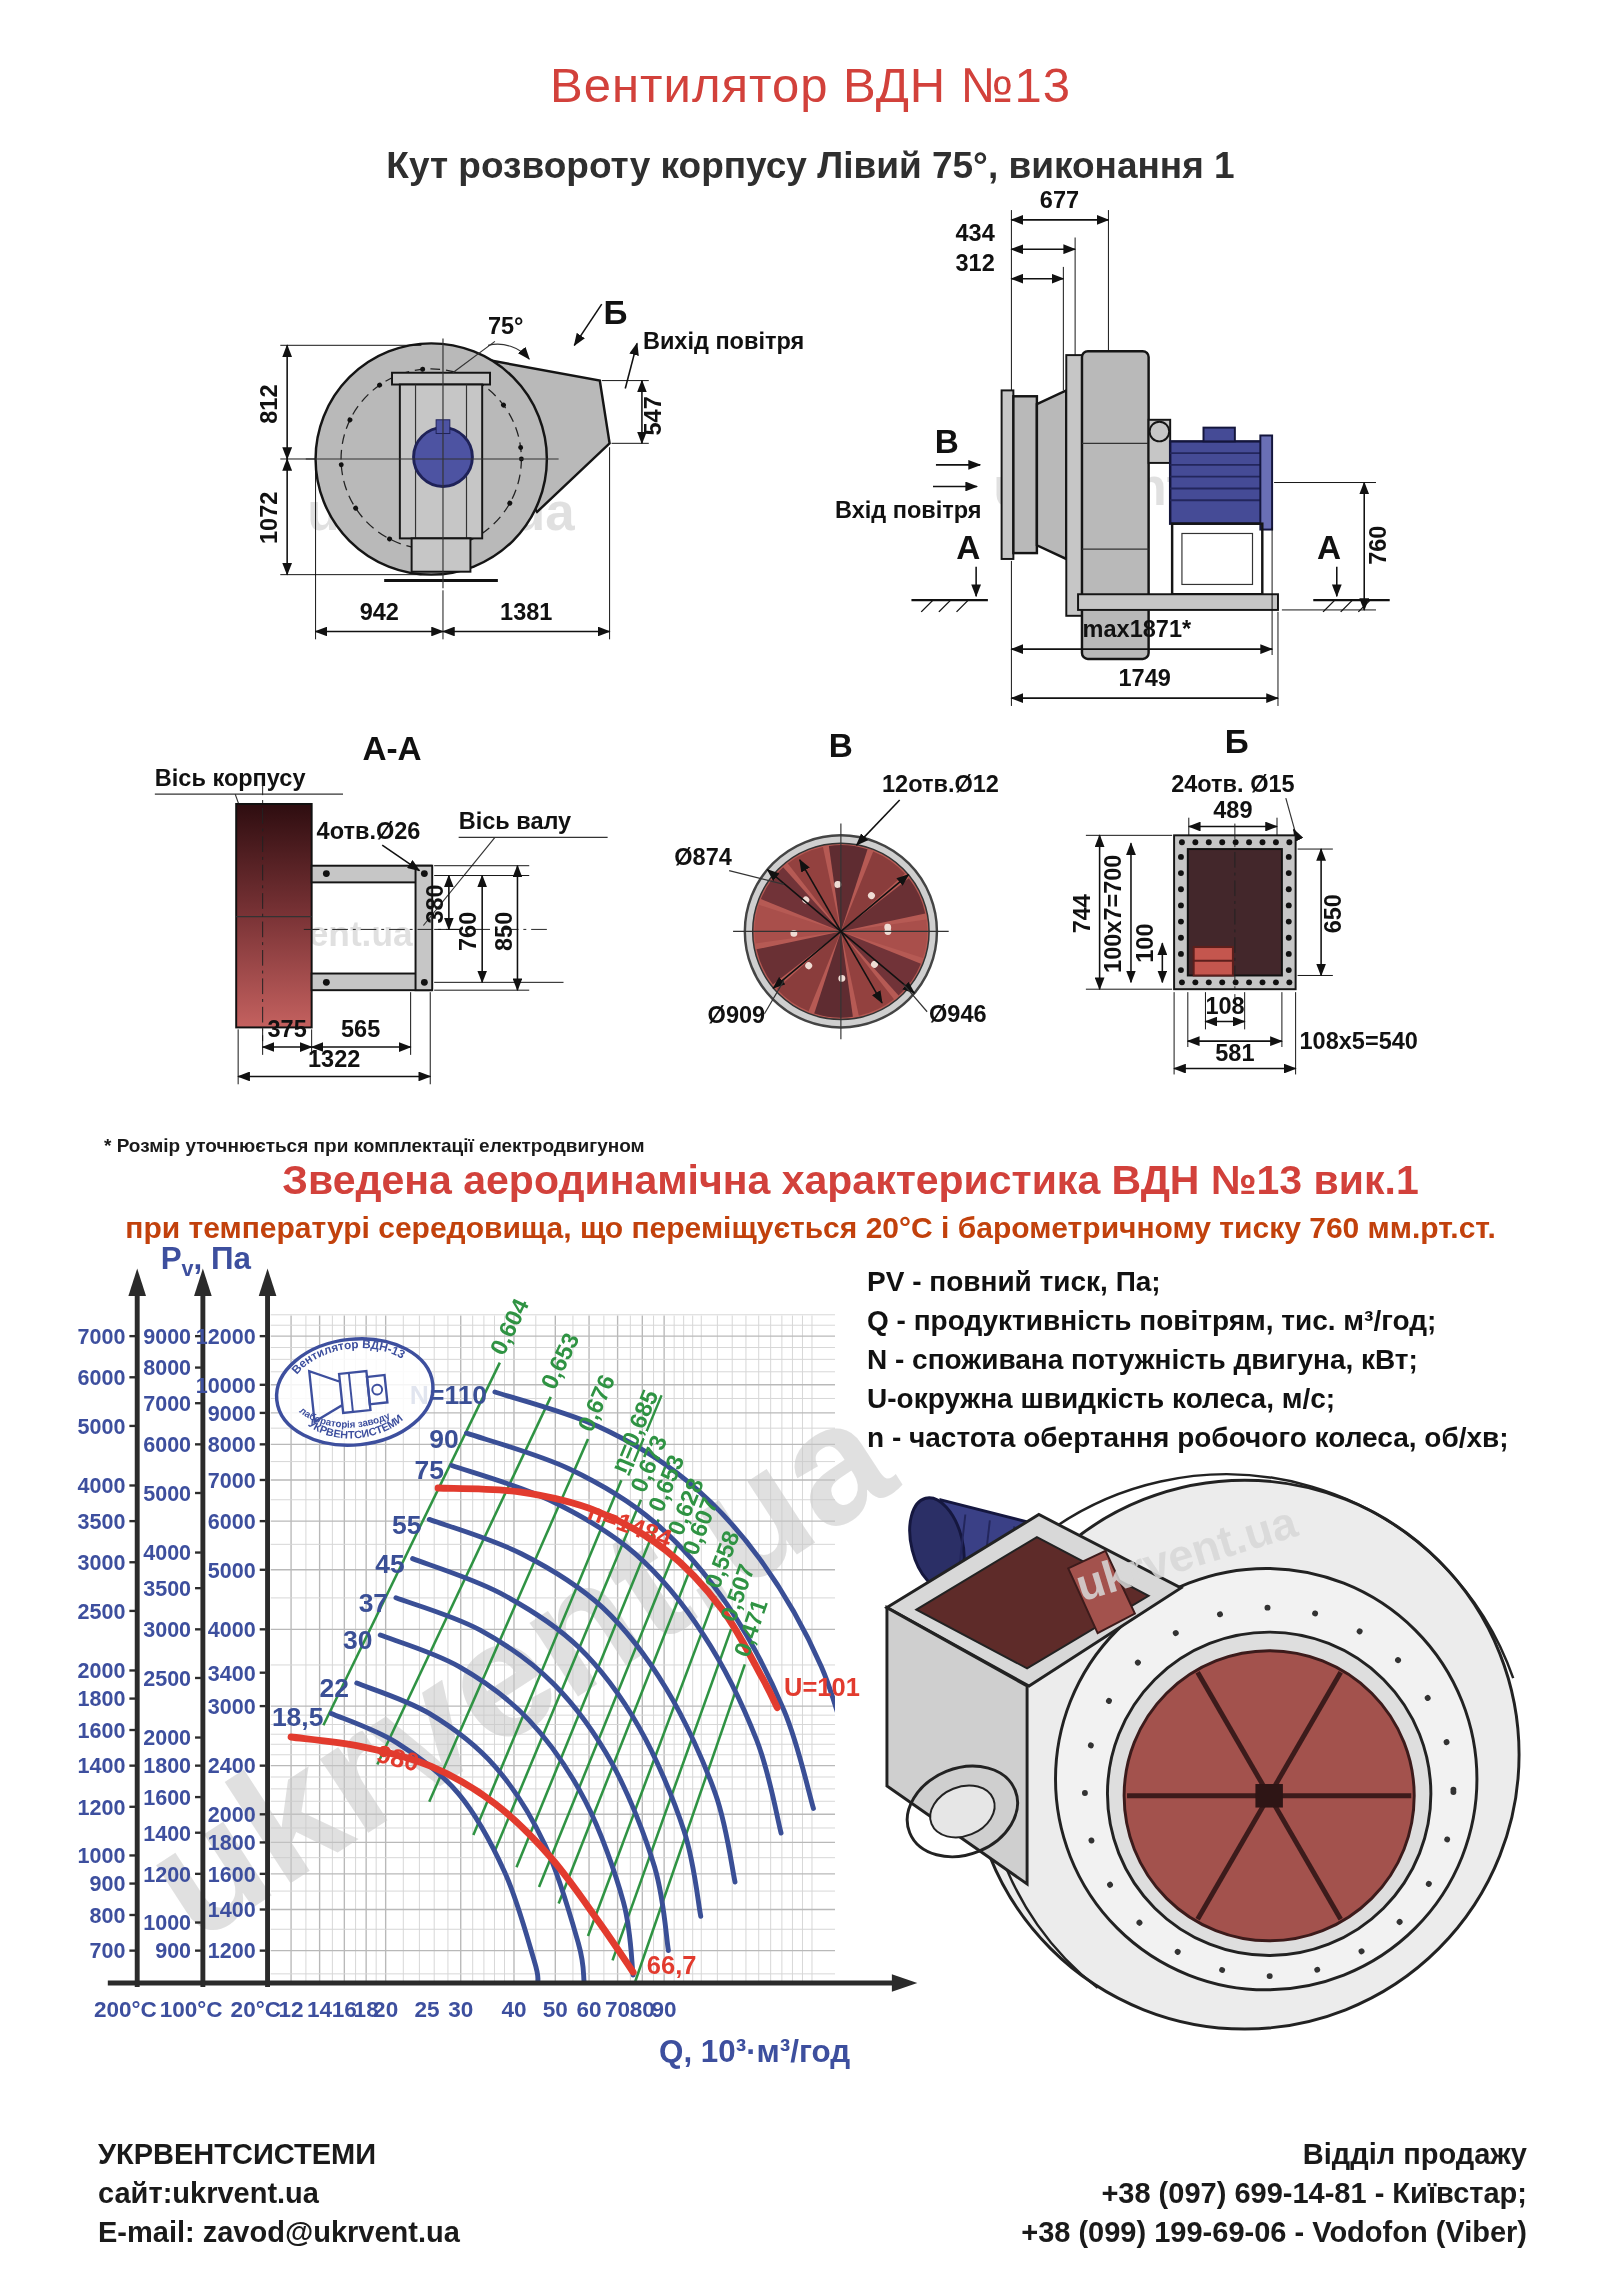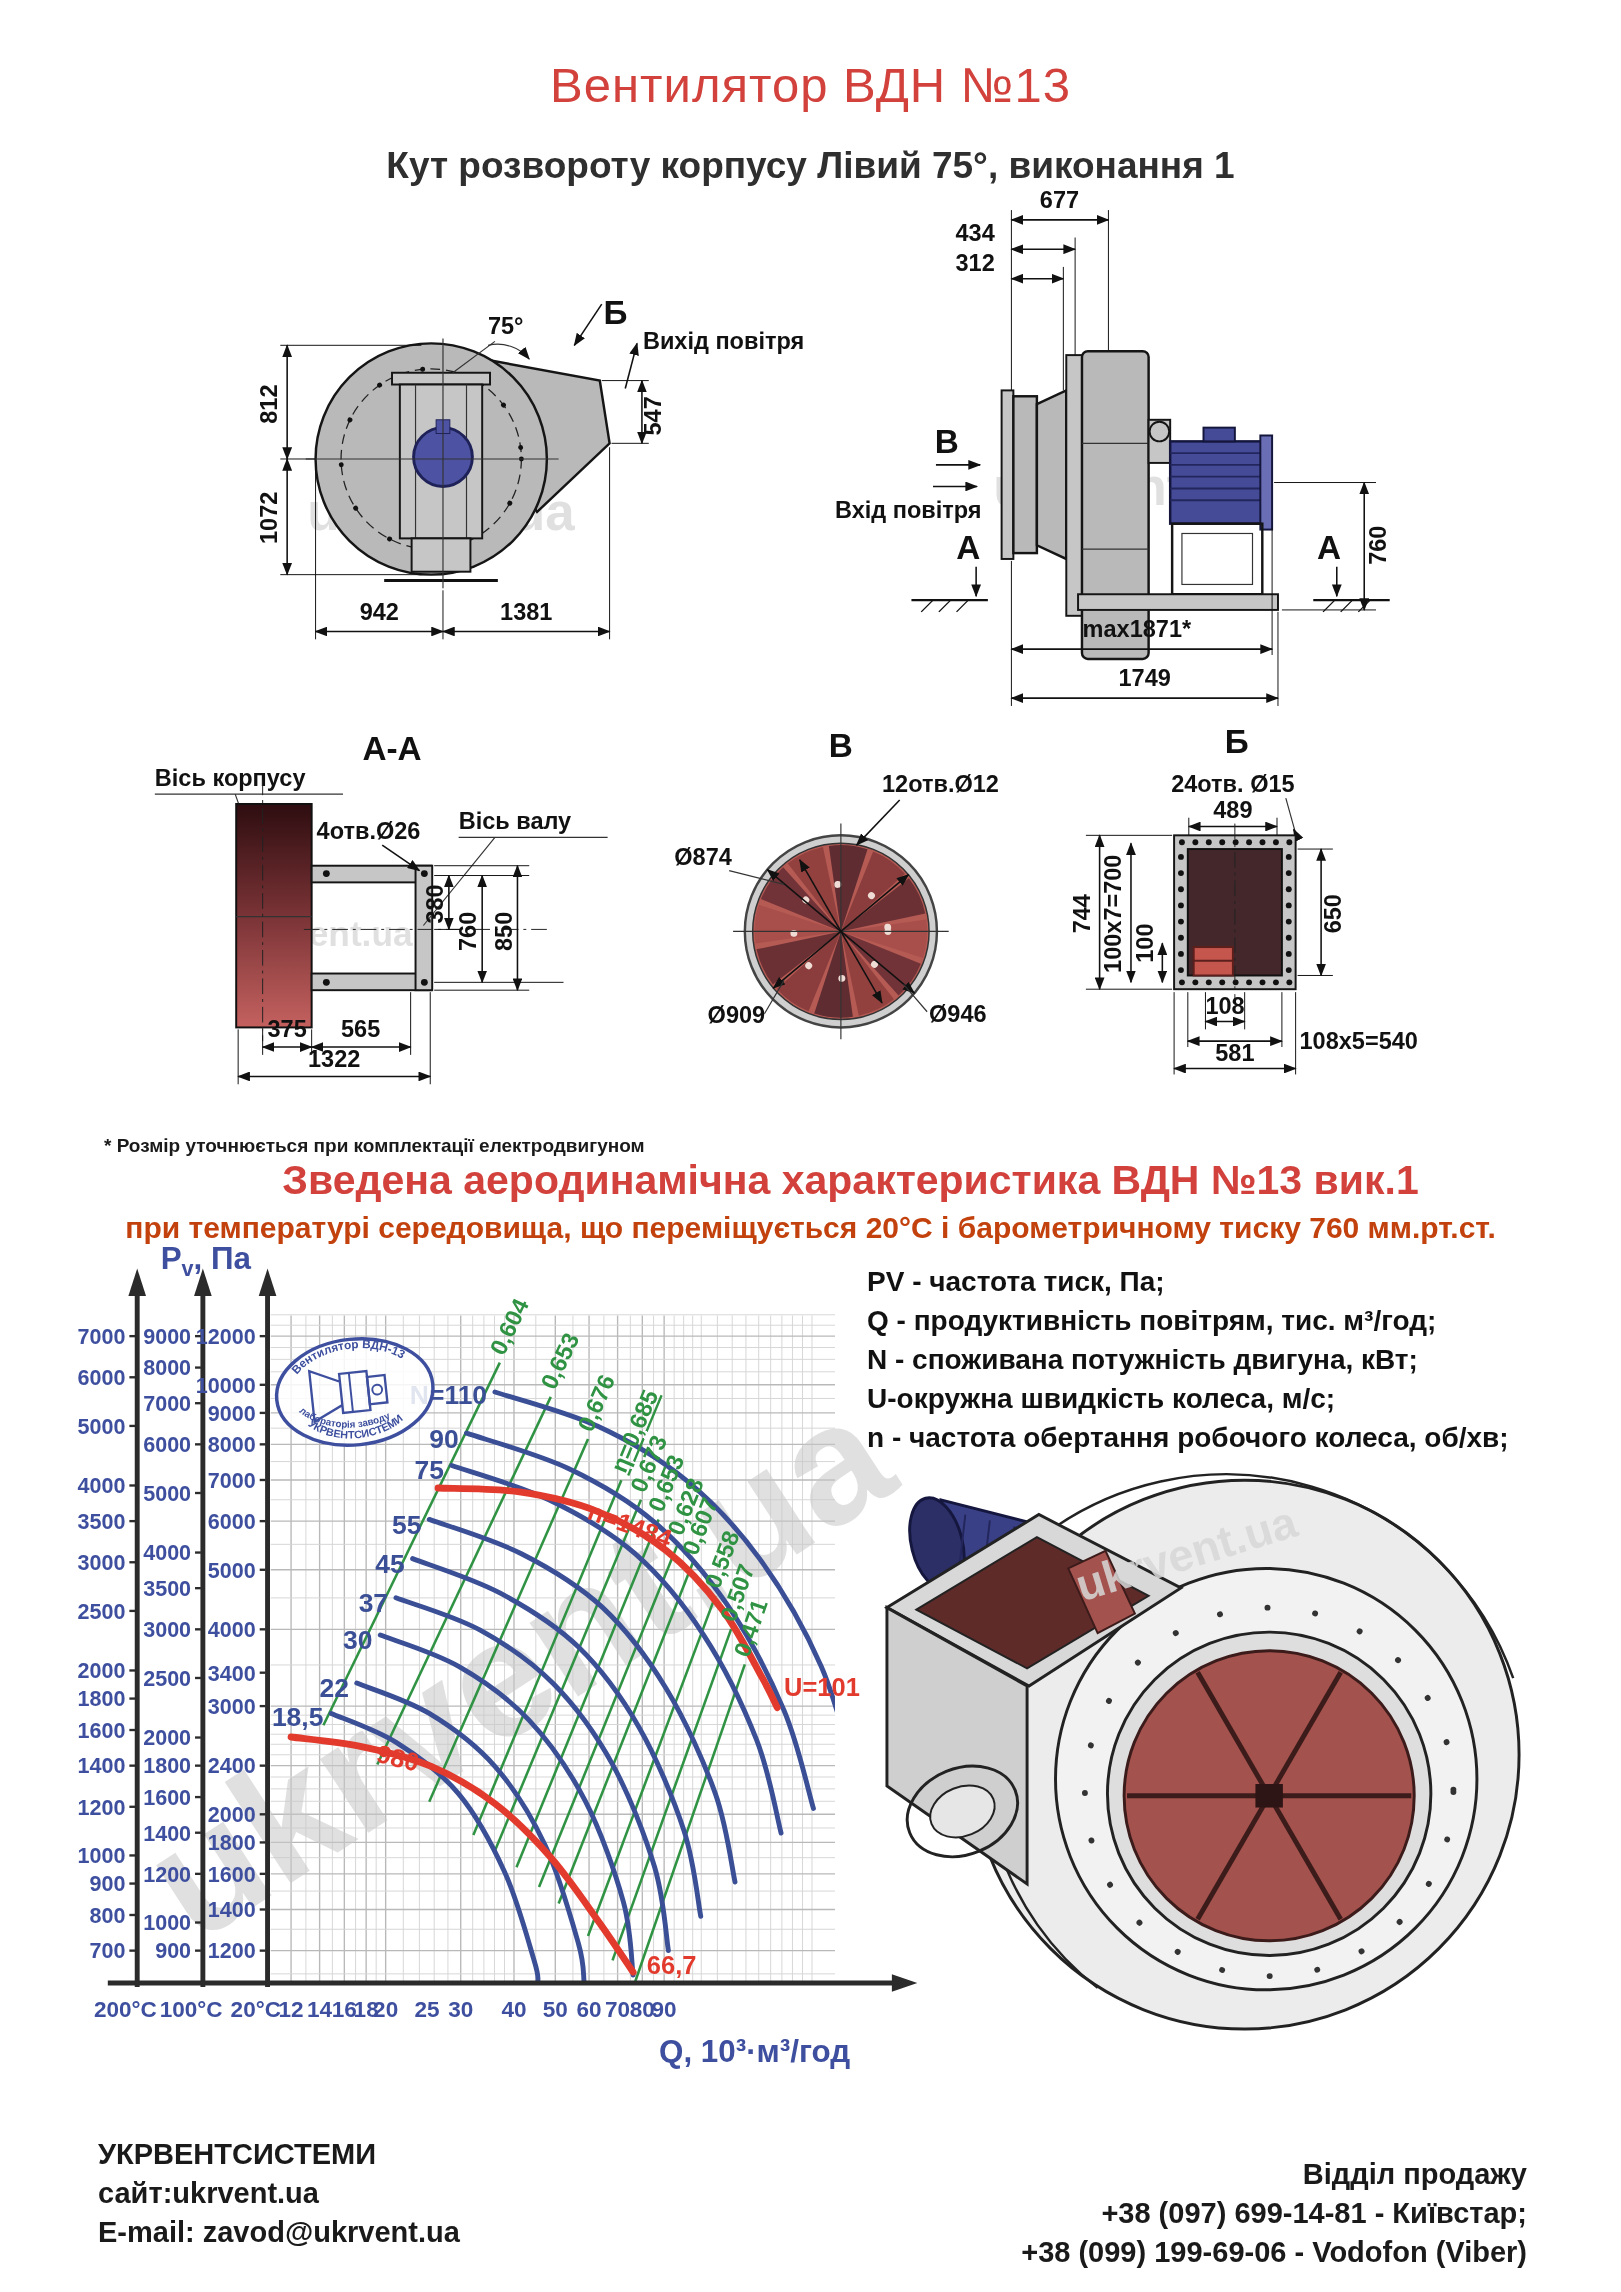--- a/index.html
+++ b/index.html
@@ -7,21 +7,21 @@
         font-family:"Liberation Sans",sans-serif;}
   .abs{position:absolute;}
   #title{top:57px;left:0;width:100%;text-align:center;font-size:49px;font-weight:normal;color:#d2413b;letter-spacing:1px;}
   #subtitle{top:145px;left:0;width:100%;text-align:center;font-size:37px;font-weight:bold;color:#2f2f2f;}
   #footnote{top:1135px;left:104px;font-size:19px;font-weight:bold;color:#1a1a1a;}
   #aeroheading{top:1157px;left:0;width:100%;text-align:center;font-size:41px;font-weight:bold;color:#d2413b;padding-left:40px;}
   #aerosub{top:1211px;left:0;width:100%;text-align:center;font-size:30px;font-weight:bold;color:#c2410c;}
   #legend{top:1262px;left:867px;width:725px;font-size:28px;font-weight:bold;color:#111;line-height:39px;}
   #footer{top:2135px;left:0;width:100%;}
   #footer .left{position:absolute;left:98px;top:0;font-size:29px;font-weight:bold;color:#1a1a1a;line-height:39px;}
-  #footer .right{position:absolute;right:94px;top:0;text-align:right;font-size:29px;font-weight:bold;color:#1a1a1a;line-height:39px;margin-top:20px;}
+  #footer .right{position:absolute;right:94px;top:0;text-align:right;font-size:29px;font-weight:bold;color:#1a1a1a;line-height:39px;}
   svg{position:absolute;top:0;left:0;}
   svg text{font-family:"Liberation Sans",sans-serif;}
   .dimtxt{font-size:24px;font-weight:bold;fill:#111;text-anchor:middle;}
   .dimtxtL{font-size:24px;font-weight:bold;fill:#111;}
   .viewlbl{font-size:34px;font-weight:bold;fill:#111;text-anchor:middle;}
   .outline{fill:#b9b9b9;stroke:#151515;stroke-width:2.5;}
   .outline2{fill:#c6c6c6;stroke:#151515;stroke-width:2;}
   .thin{stroke:#333;stroke-width:1.2;fill:none;}
   .cl{stroke:#222;stroke-width:1;stroke-dasharray:16 5 3 5;fill:none;}
   .dim{stroke:#111;stroke-width:1.6;fill:none;}
@@ -643,21 +643,21 @@
   </g>
 </svg>
 
 <div class="abs" id="title">Вентилятор  ВДН №13</div>
 <div class="abs" id="subtitle">Кут розвороту корпусу Лівий 75°, виконання 1</div>
 <div class="abs" id="footnote">* Розмір уточнюється при комплектації електродвигуном</div>
 <div class="abs" id="aeroheading">Зведена аеродинамічна характеристика ВДН №13 вик.1</div>
 <div class="abs" id="aerosub">при температурі середовища, що переміщується 20°С і барометричному тиску 760 мм.рт.ст.</div>
 
 <div class="abs" id="legend">
-  <div>PV - частота тиск, Па;</div>
+  <div>PV - повний тиск, Па;</div>
   <div>Q - продуктивність повітрям, тис. м³/год;</div>
   <div>N - споживана потужність двигуна, кВт;</div>
   <div>U-окружна швидкість колеса, м/с;</div>
   <div>n - частота обертання робочого колеса, об/хв;</div>
 </div>
 
 <div class="abs" id="footer">
   <div class="left">
     <div>УКРВЕНТСИСТЕМИ</div>
     <div>сайт:ukrvent.ua</div>

